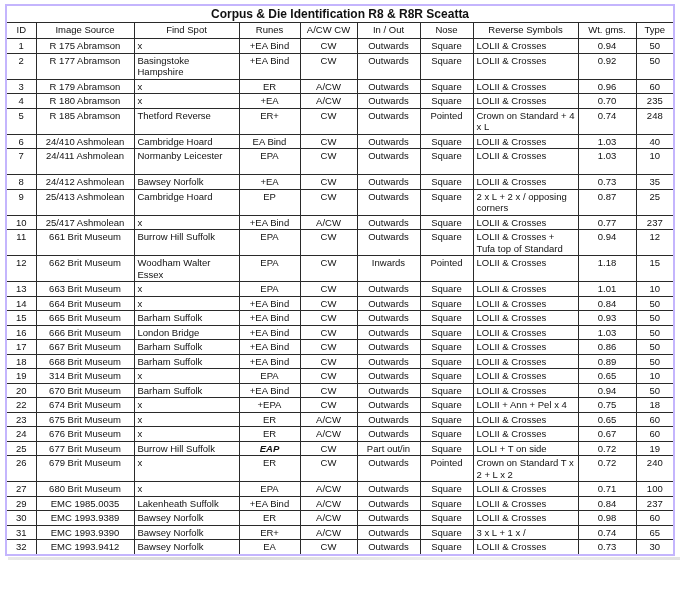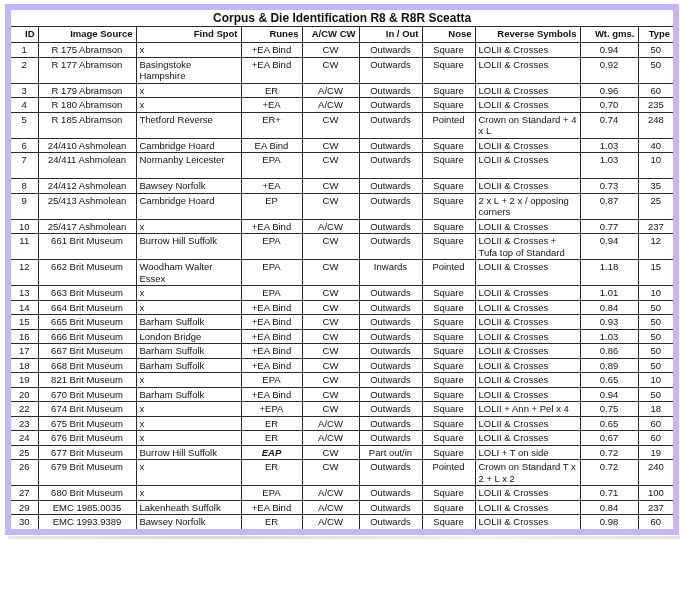--- a/index.html
+++ b/index.html
@@ -12,43 +12,42 @@
     font-family: "Liberation Sans", sans-serif;
     color: #111111;
   }
   .page {
     padding: 4px 4px 3px 5px;
   }
   table.corpus {
     border-collapse: collapse;
     table-layout: fixed;
     width: 670px;
-    border: 6px solid #c4b5fd;
+    border: 2px solid #c4b5fd;
     padding-left: 8px;
   }
   table.corpus td {
     border: 1px solid #2a2a2a;
     font-size: 9.5px;
     line-height: 11.5px;
     padding: 1px 3px;
     vertical-align: top;
     overflow: hidden;
     white-space: normal;
   }
   tr.title-row td {
     font-size: 12px;
     line-height: 14px;
     font-weight: bold;
     text-align: center;
     padding: 1px 0;
   }
   tr.header-row td {
-    text-align: right;
+    text-align: center;
     height: 13px;
-    font-weight: bold;
   }
   tr.data-row { height: 14px; }
   tr.data-row.tall { height: 26px; }
   td.c { text-align: center; }
   td.l { text-align: left; }
   td.bold-italic { font-weight: bold; font-style: italic; margin-top: 30px; }
   
   .scan-edge {
     height: 3px;
     width: 672px;
@@ -302,21 +301,21 @@
     <td class="c">+EA Bind</td>
     <td class="c">CW</td>
     <td class="c">Outwards</td>
     <td class="c">Square</td>
     <td class="l">LOLII &amp; Crosses</td>
     <td class="c">0.89</td>
     <td class="c">50</td>
   </tr>
         <tr class="data-row">
     <td class="c">19</td>
-    <td class="c">821 Brit Museum</td>
+    <td class="c">314 Brit Museum</td>
     <td class="l">x</td>
     <td class="c">EPA</td>
     <td class="c">CW</td>
     <td class="c">Outwards</td>
     <td class="c">Square</td>
     <td class="l">LOLII &amp; Crosses</td>
     <td class="c">0.65</td>
     <td class="c">10</td>
   </tr>
         <tr class="data-row">
@@ -419,17 +418,41 @@
     <td class="c">30</td>
     <td class="c">EMC 1993.9389</td>
     <td class="l">Bawsey Norfolk</td>
     <td class="c">ER</td>
     <td class="c">A/CW</td>
     <td class="c">Outwards</td>
     <td class="c">Square</td>
     <td class="l">LOLII &amp; Crosses</td>
     <td class="c">0.98</td>
     <td class="c">60</td>
+  </tr>
+        <tr class="data-row">
+    <td class="c">31</td>
+    <td class="c">EMC 1993.9390</td>
+    <td class="l">Bawsey Norfolk</td>
+    <td class="c">ER+</td>
+    <td class="c">A/CW</td>
+    <td class="c">Outwards</td>
+    <td class="c">Square</td>
+    <td class="l">3 x L + 1 x /</td>
+    <td class="c">0.74</td>
+    <td class="c">65</td>
+  </tr>
+        <tr class="data-row">
+    <td class="c">32</td>
+    <td class="c">EMC 1993.9412</td>
+    <td class="l">Bawsey Norfolk</td>
+    <td class="c">EA</td>
+    <td class="c">CW</td>
+    <td class="c">Outwards</td>
+    <td class="c">Square</td>
+    <td class="l">LOLII &amp; Crosses</td>
+    <td class="c">0.73</td>
+    <td class="c">30</td>
   </tr>
       </tbody>
   </table>
   <div class="scan-edge"></div>
 </div>
 
 </body></html>

